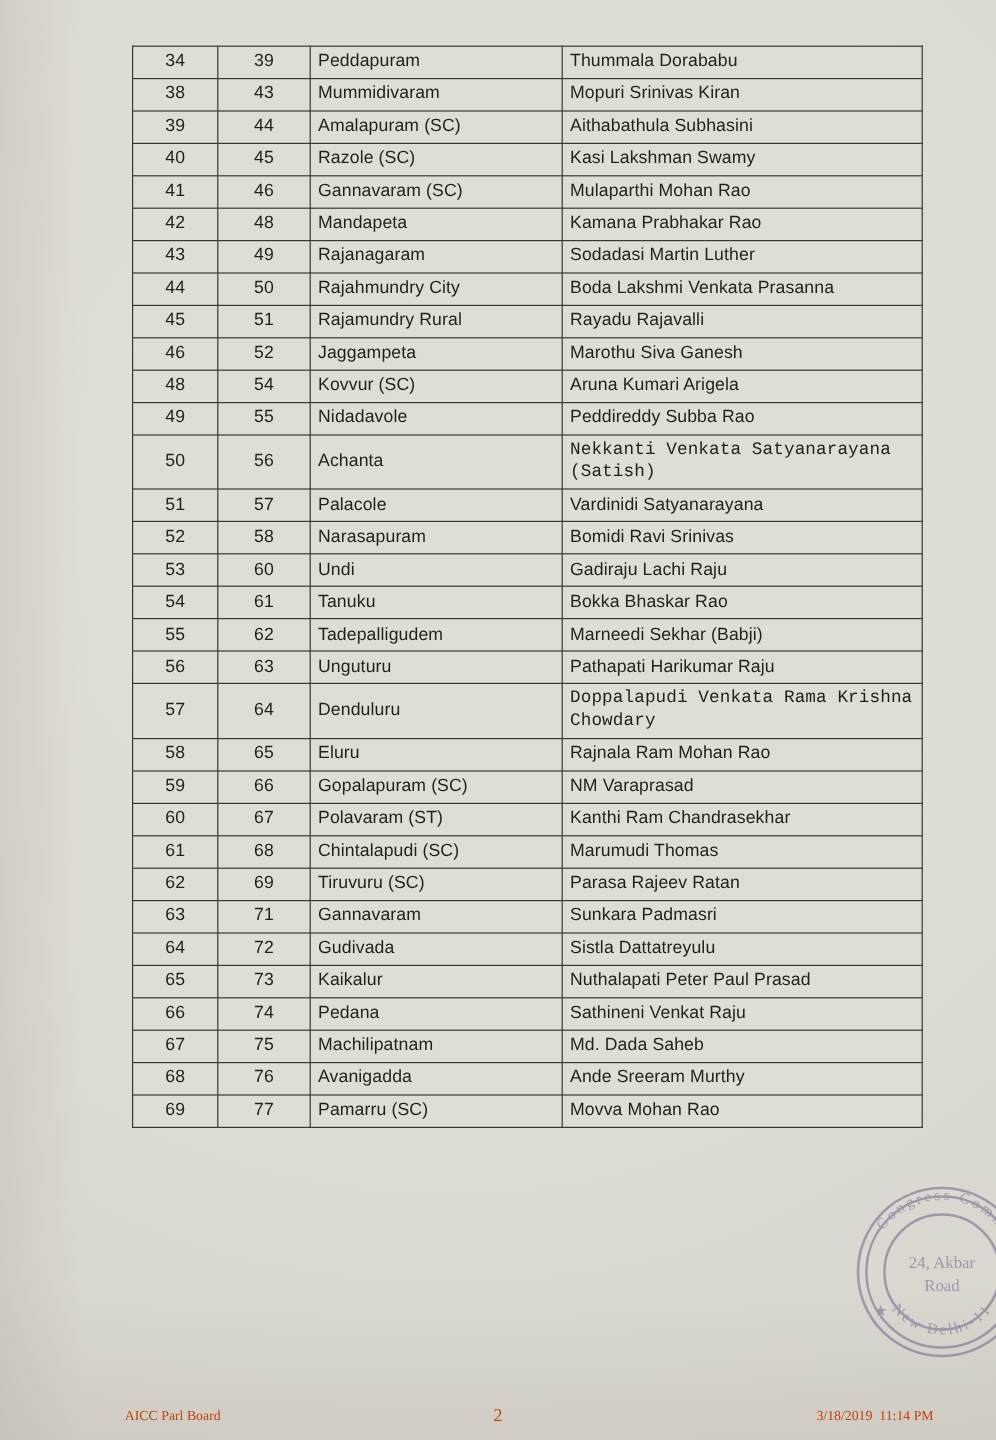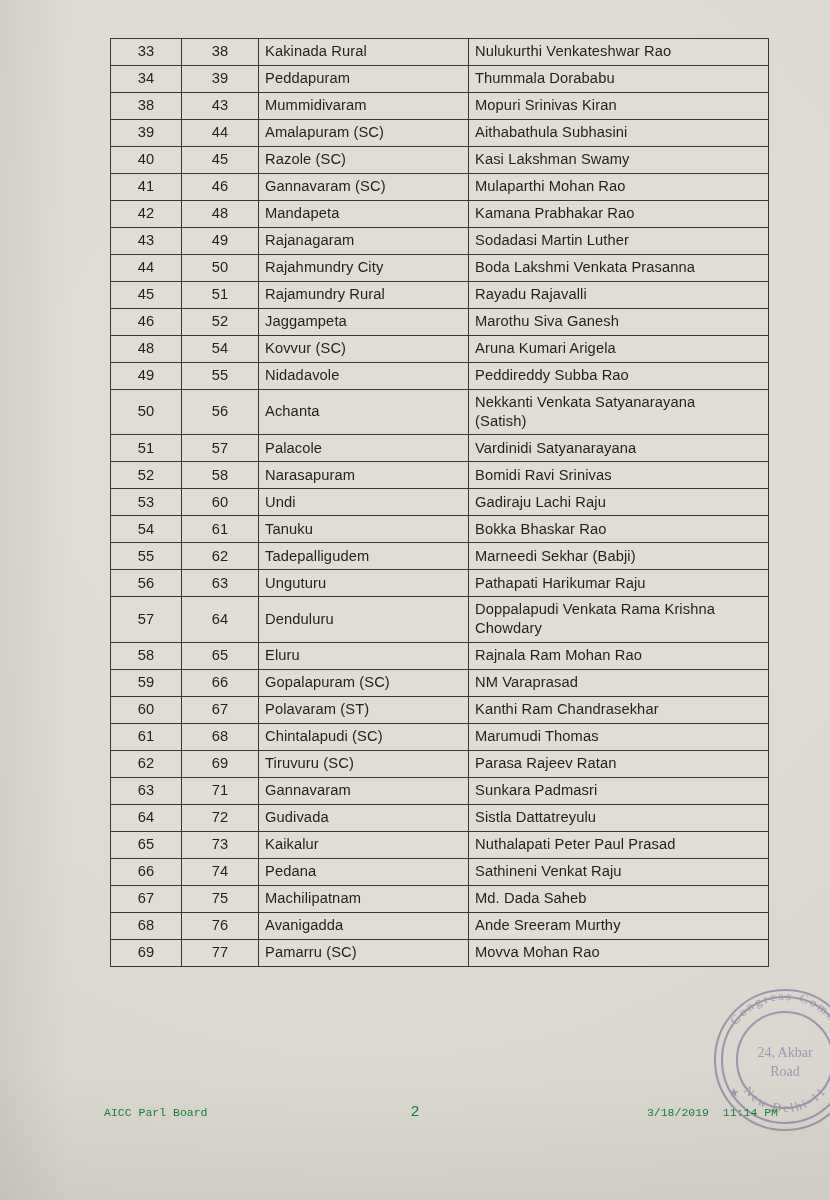--- a/index.html
+++ b/index.html
@@ -57,43 +57,43 @@
     letter-spacing: 0.1px;
   }
   col.c-sl    { width: 71px; }
   col.c-ac    { width: 77px; }
   col.c-seg   { width: 210px; }
   col.c-name  { width: 300px; }
 
   td.sl, td.ac { text-align: center; }
   td.seg, td.name { text-align: left; }
   td.two-line { height: 38px; }
-  td.name .wrap-line { display: block; }
+  td.name .wrap-line { display: block; font-family: Liberation Mono, monospace; }
 
   
   #stamp {
     position: absolute;
     left: 712px;
     top: 987px;
     width: 146px;
     height: 146px;
     pointer-events: none;
     opacity: 0.62;
   }
   #stamp svg { display: block; }
 
   
   #footer {
     position: absolute;
     left: 0;
     right: 0;
-    top: 1106px;
+    top: 1174px;
     height: 22px;
-    font-family: Liberation Mono, monospace;
-    color: #15803d;
+    font-family: Liberation Serif, serif;
+    color: #c2410c;
   }
   #footer .f-left {
     position: absolute;
     left: 104px;
     top: 0;
     font-size: 11.5px;
   }
   #footer .f-center {
     position: absolute;
     left: 0; right: 0;
@@ -118,26 +118,20 @@
 
 <div id="table-wrap">
   <table class="roster">
     <colgroup>
       <col class="c-sl">
         <col class="c-ac">
         <col class="c-seg">
         <col class="c-name">
     </colgroup>
     <tbody id="roster-body">
-        <tr>
-          <td class="sl">33</td>
-          <td class="ac">38</td>
-          <td class="seg">Kakinada Rural</td>
-          <td class="name">Nulukurthi Venkateshwar Rao</td>
-        </tr>
         <tr>
           <td class="sl">34</td>
           <td class="ac">39</td>
           <td class="seg">Peddapuram</td>
           <td class="name">Thummala Dorababu</td>
         </tr>
         <tr>
           <td class="sl">38</td>
           <td class="ac">43</td>
           <td class="seg">Mummidivaram</td>

